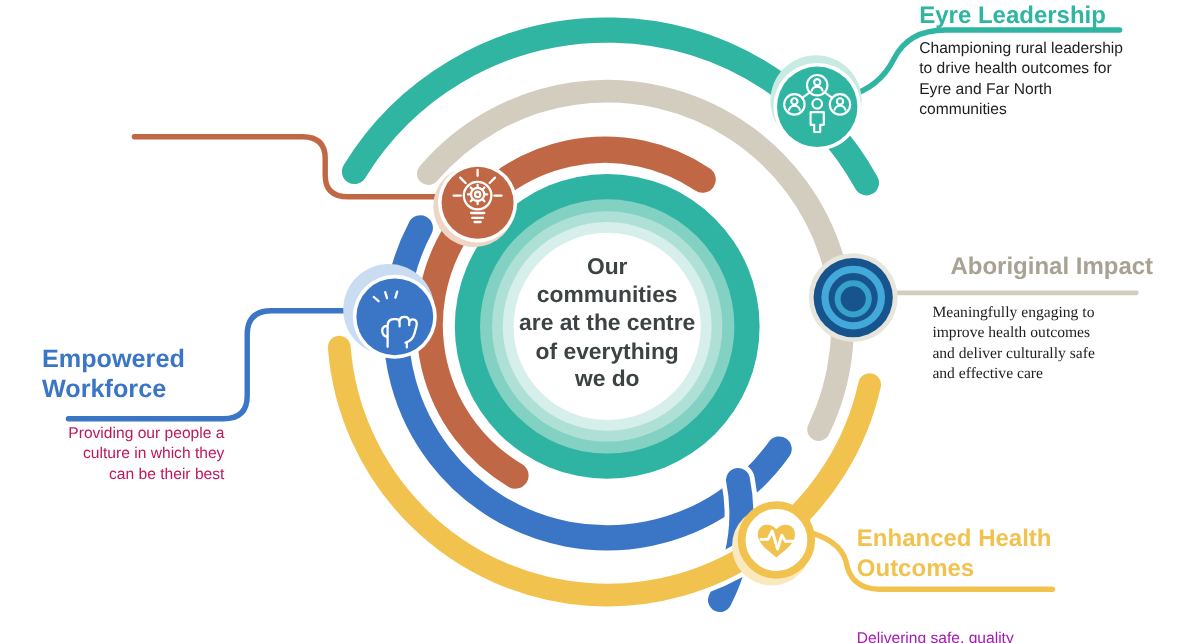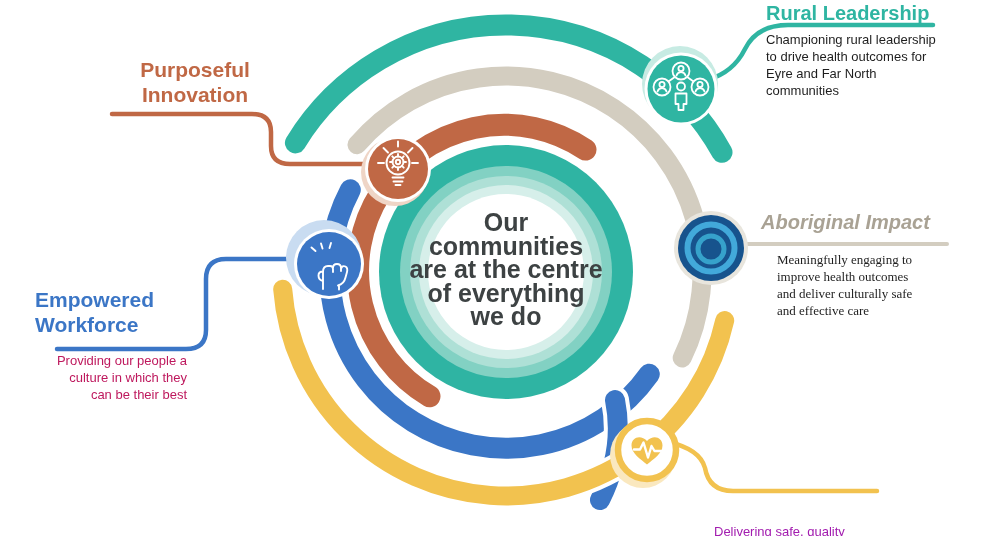--- a/index.html
+++ b/index.html
@@ -7,26 +7,26 @@
          font-family:"Liberation Sans", sans-serif;}
   #stage svg{position:absolute;left:0;top:0;}
   .ttl{position:absolute;margin:0;font-weight:700;font-size:20px;line-height:25px;white-space:pre-line;}
   .dsc{position:absolute;margin:0;font-size:13px;line-height:17px;white-space:pre-line;}
   #t-rural{left:766px;top:1px;}
   #d-rural{left:766px;top:31px;width:195px;}
   #t-innov{left:105px;top:57px;width:180px;text-align:center;font-size:21px;}
   #d-innov{left:95px;top:119px;width:200px;text-align:center;}
   #t-work{left:35px;top:287px;width:152px;text-align:left;font-size:21px;}
   #d-work{left:15px;top:352px;width:172px;text-align:right;}
-  #t-abor{left:761px;top:210px;font-style:italic;}
+  #t-abor{left:792px;top:210px;}
   #d-abor{left:777px;top:251px;width:205px;font-family:Liberation Serif, serif;}
   #t-outc{left:714px;top:437px;}
   #d-outc{left:714px;top:499px;width:200px;}
   #center-text{position:absolute;left:406px;top:211px;width:200px;text-align:center;
-               font-size:25px;font-weight:700;line-height:23.5px;white-space:pre-line;}
+               font-size:19px;font-weight:700;line-height:23.5px;white-space:pre-line;}
 </style>
 </head>
 <body>
 
 <div id="stage">
 
 <svg width="1000" height="536" viewBox="0 0 1000 536">
 
   <g fill="none" stroke-linecap="round">
     <path d="M357 144.7 A196 196 0 0 1 682.2 357.9" stroke="#ffffff" stroke-width="27"></path>
@@ -129,37 +129,37 @@
     <path d="M634 449.5 H640 L643.5 442.5 L648 457.5 L651.5 446 L654.5 451 H661" fill="none" stroke="#ffffff" stroke-width="2.4" stroke-linecap="round" stroke-linejoin="round"></path>
   </g>
 </svg>
 
   <div id="center-text" style="color: rgb(61, 66, 67);">Our
 communities
 are at the centre
 of everything
 we do</div>
 
-  <h2 class="ttl" id="t-rural" style="color: rgb(47, 181, 162);">Rural Leadership</h2>
+  <h2 class="ttl" id="t-rural" style="color: rgb(47, 181, 162);">Eyre Leadership</h2>
   <p class="dsc" id="d-rural" style="color: rgb(30, 30, 30);">Championing rural leadership
 to drive health outcomes for
 Eyre and Far North
 communities</p>
 
-  <h2 class="ttl" id="t-innov" style="color: rgb(192, 104, 69);">Purposeful
-Innovation</h2>
 
   <h2 class="ttl" id="t-work" style="color: rgb(59, 118, 198);">Empowered
 Workforce</h2>
   <p class="dsc" id="d-work" style="color: #be185d;">Providing our people a
 culture in which they
 can be their best</p>
 
   <h2 class="ttl" id="t-abor" style="color: rgb(169, 162, 148);">Aboriginal Impact</h2>
   <p class="dsc" id="d-abor" style="color: rgb(30, 30, 30);">Meaningfully engaging to
 improve health outcomes
 and deliver culturally safe
 and effective care</p>
 
+  <h2 class="ttl" id="t-outc" style="color: rgb(242, 194, 79);">Enhanced Health
+Outcomes</h2>
   <p class="dsc" id="d-outc" style="color: #a21caf; margin-top: 24px;">Delivering safe, quality
 care closer to home</p>
 
 </div>
 
 </body></html>

